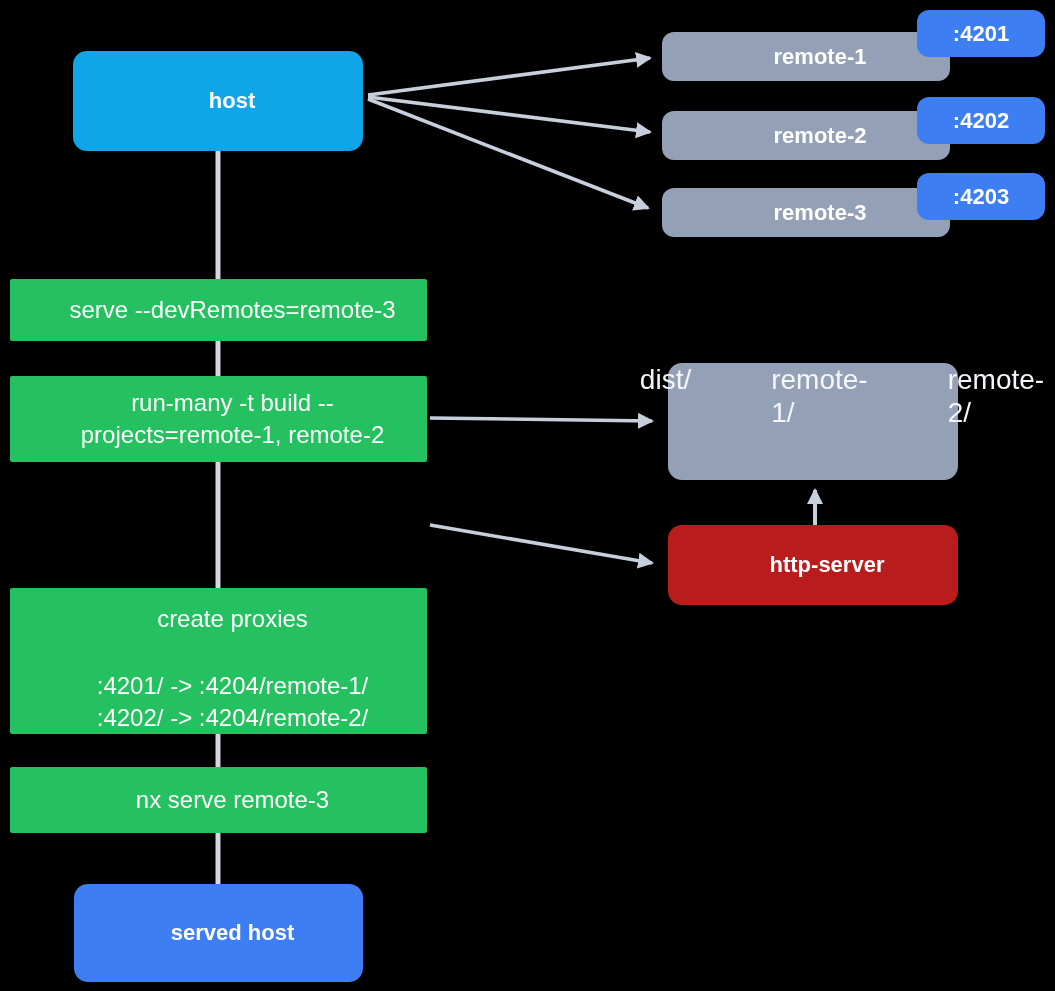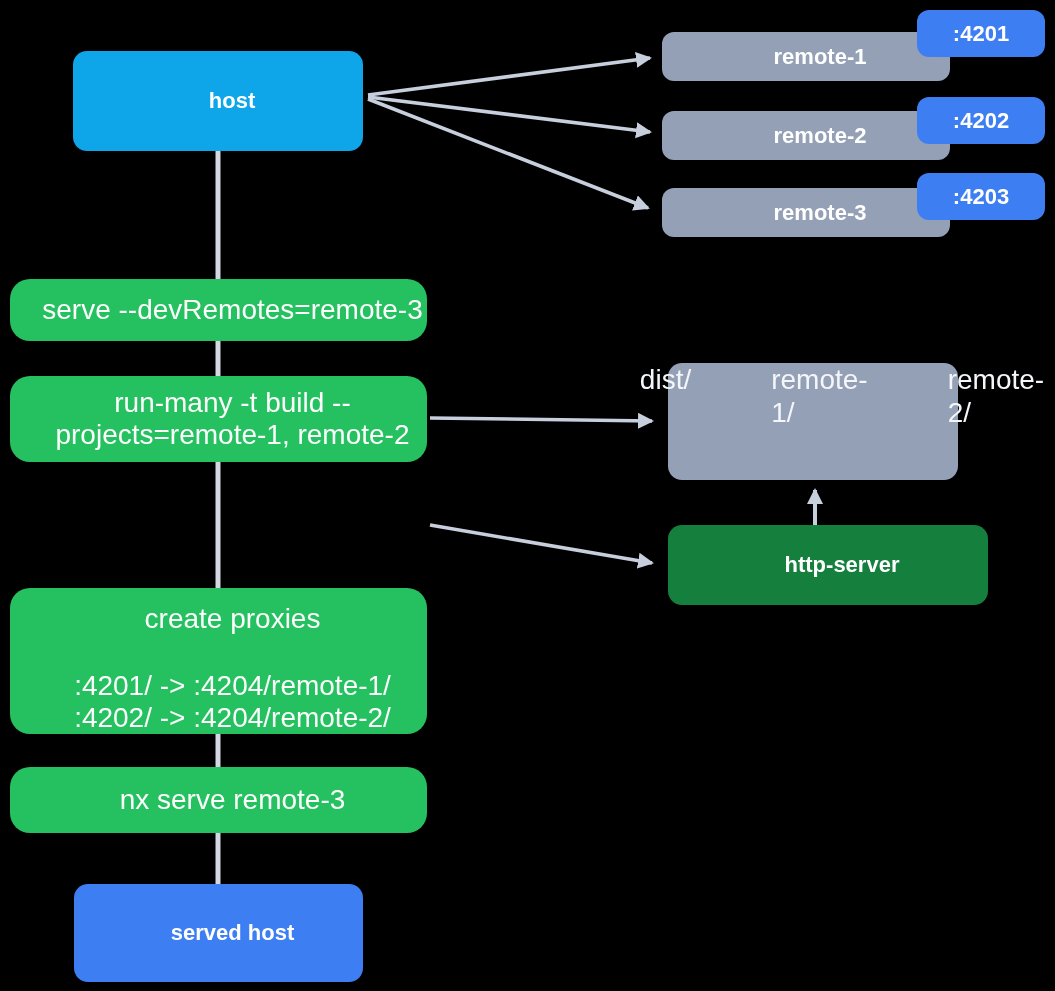--- a/index.html
+++ b/index.html
@@ -75,22 +75,22 @@
     font-weight: 700;
     z-index: 2;
   }
   .badge-1 { top: 10px; }
   .badge-2 { top: 97px; }
   .badge-3 { top: 173px; }
   .command-node {
     left: 10px;
     width: 417px;
     background: #25c160;
-    border-radius: 20px;
-    font-size: 28px;
+    border-radius: 2px;
+    font-size: 24px;
     font-weight: 400;
     color: #fcfefc;
     flex-direction: column;
     line-height: 32px;
   }
   .cmd-serve       { top: 279px; height: 62px; }
   .cmd-run-many    { top: 376px; height: 86px; }
   .cmd-npx         { top: 494px; height: 62px; }
   .cmd-proxies     { top: 588px; height: 146px; justify-content: flex-start; padding-top: 15px; }
   .cmd-nx-serve    { top: 767px; height: 66px; }
@@ -105,22 +105,22 @@
     color: #f4f6fa;
     align-items: flex-start;
     justify-content: center;
     text-align: left;
     line-height: 33px;
   }
   .dist-title { padding-left: 30px; }
   .dist-entry { padding-left: 80px; }
   .http-server-node {
     left: 668px; top: 525px;
-    width: 320px; height: 80px;
-    background: #15803d;
+    width: 290px; height: 80px;
+    background: #b91c1c;
     border-radius: 14px;
     font-size: 22px;
     font-weight: bold;
   }
 </style>
 </head>
 <body>
 
 <div id="canvas">
 

